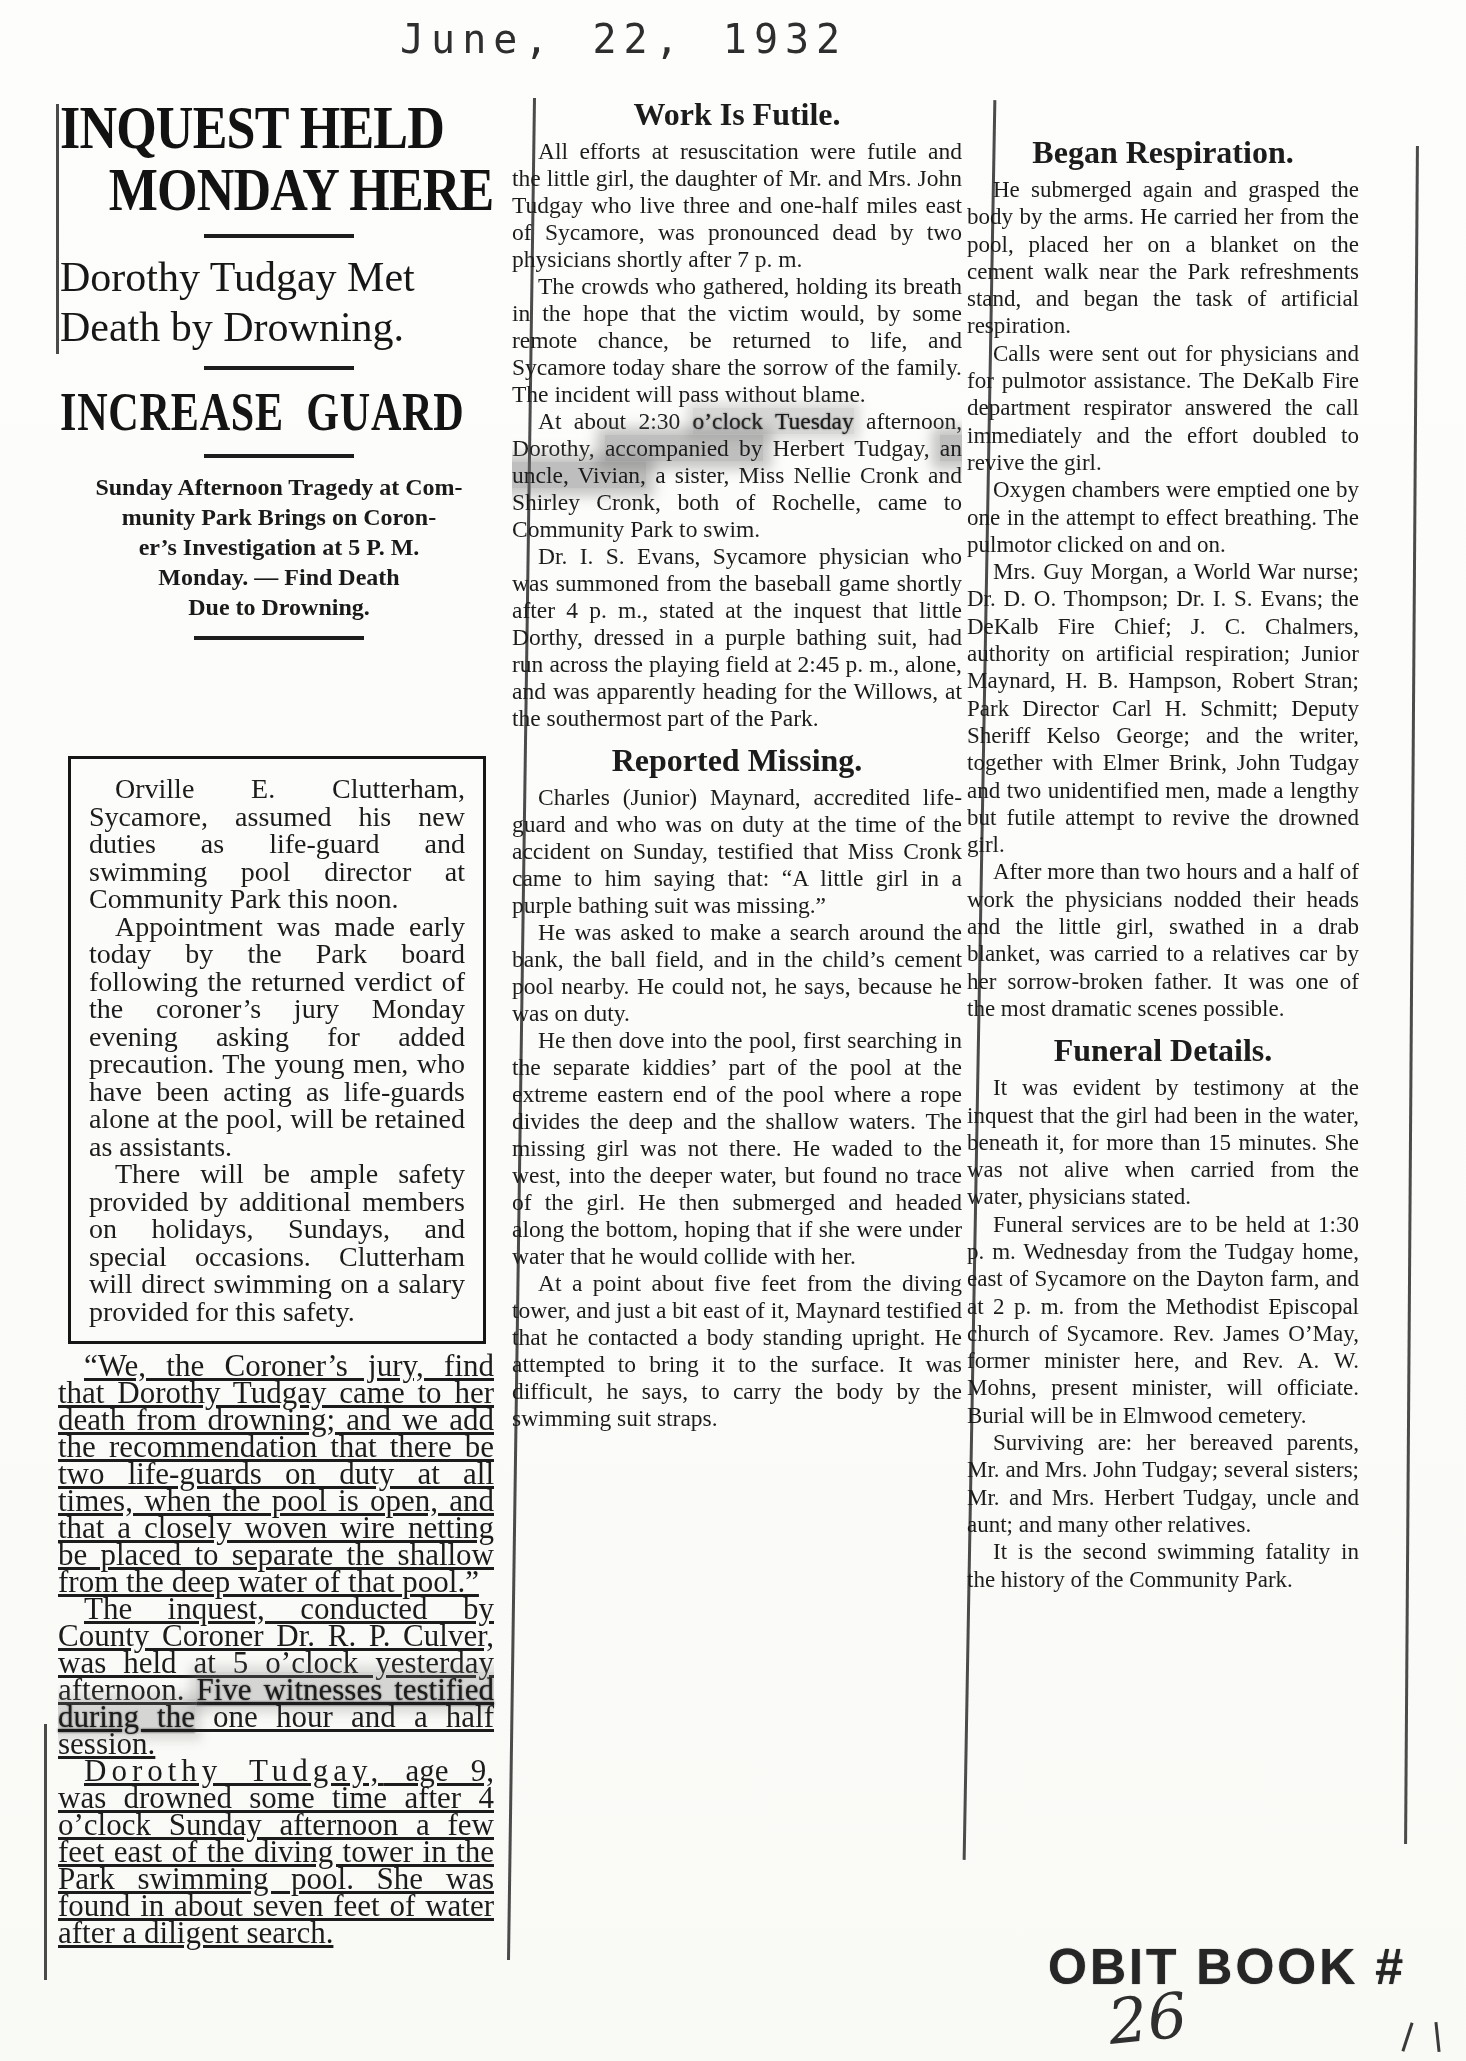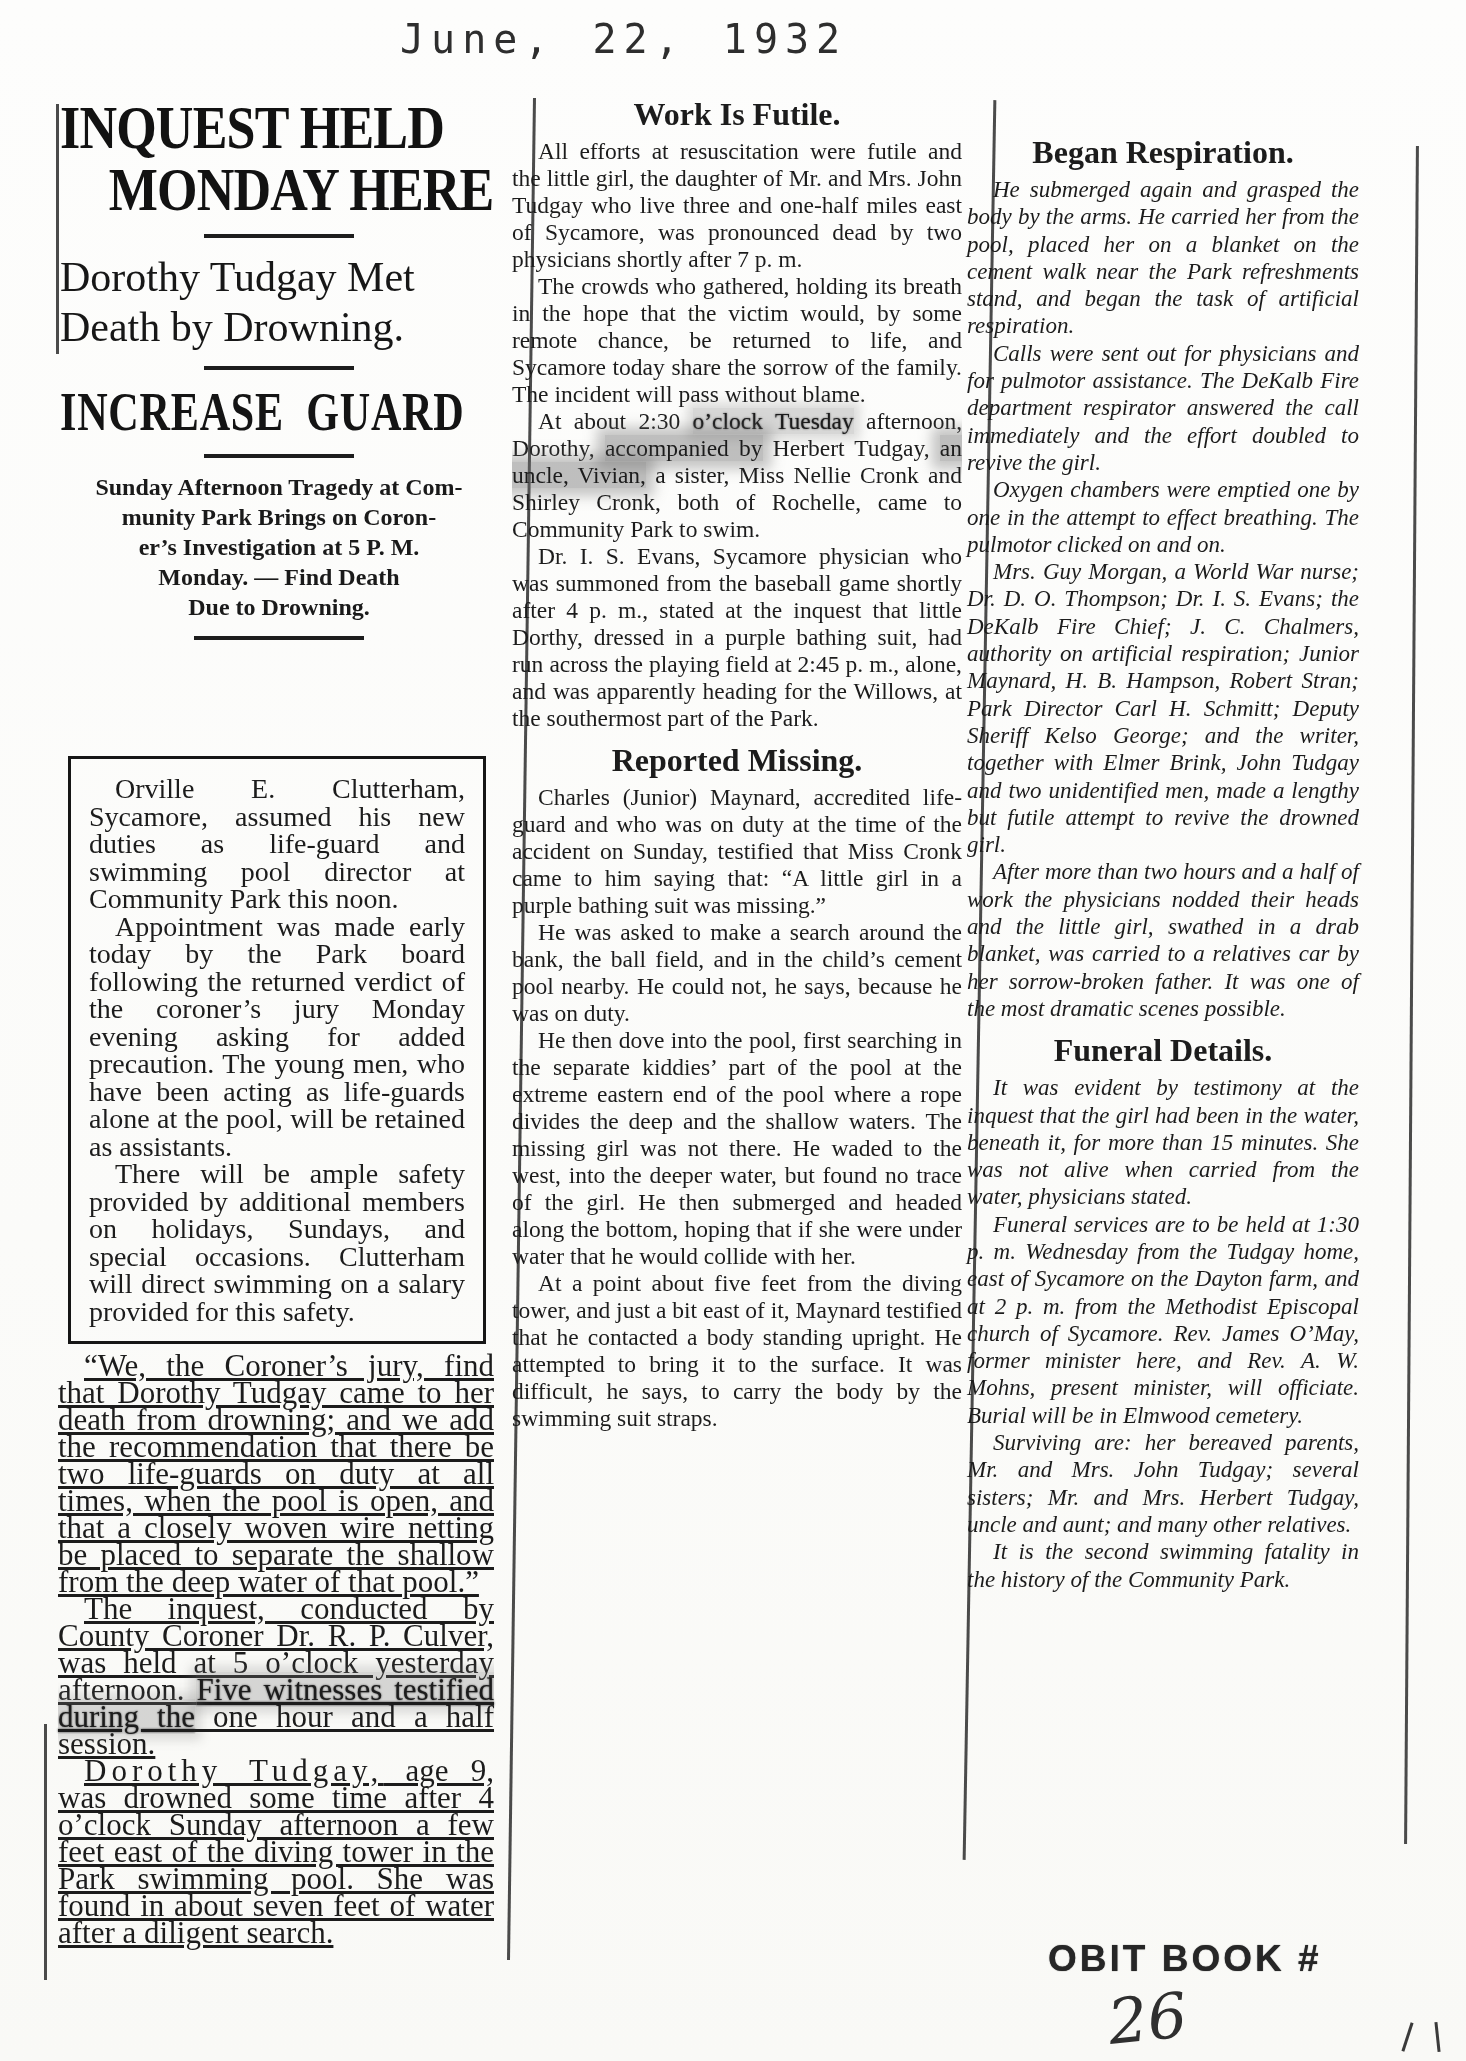--- a/index.html
+++ b/index.html
@@ -39,31 +39,31 @@
 
   
   .col p{margin:0;text-align:justify;text-indent:26px;}
   .col h3{font-weight:bold;text-align:center;margin:14px 0 10px;font-size:32px;line-height:28px;}
   .col-left-lower{position:absolute;left:58px;top:1352px;width:436px;}
   .col-left-lower p{font-size:31px;line-height:27px;text-decoration:underline;}
   .col-middle{position:absolute;left:512px;top:98px;width:450px;}
   .col-middle p{font-size:23.5px;line-height:27px;}
   .col-middle h3:first-child{margin-top:2px;}
   .col-right{position:absolute;left:967px;top:106px;width:392px;}
-  .col-right p{font-size:23px;line-height:27.3px;font-style:italic;}
+  .col-right p{font-size:23px;line-height:27.3px;}
   .col-right h3:first-child{margin-top:32px;}
 
   
   .smudge{background:rgba(105,105,105,.42);box-shadow:0 0 12px 8px rgba(105,105,105,.38);}
   .smudge-light{background:rgba(118,118,118,.28);box-shadow:0 0 10px 6px rgba(118,118,118,.24);text-shadow:0 0 2px #444;}
   .letterspaced{letter-spacing:5px;}
 
   
   .stamp{position:absolute;left:1048px;top:1938px;
-    font-family:"Liberation Sans",sans-serif;font-weight:bold;font-size:37px;
+    font-family:"Liberation Sans",sans-serif;font-weight:bold;font-size:50px;
     letter-spacing:3px;color:#262626;text-shadow:0 0 1px #333;}
   .handwritten{position:absolute;left:1108px;top:1982px;
     font-family:"DejaVu Serif",serif;font-style:italic;font-size:62px;color:#2f2f2f;
     transform:rotate(-6deg);}
   .corner-mark{position:absolute;left:1396px;top:2022px;width:64px;height:40px;}
   .corner-mark span{position:absolute;background:#3a3a3a;width:3px;height:30px;display:block;}
   .corner-mark span:nth-child(1){left:10px;transform:rotate(18deg);}
   .corner-mark span:nth-child(2){left:40px;transform:rotate(-6deg);}
 </style>
 </head>

